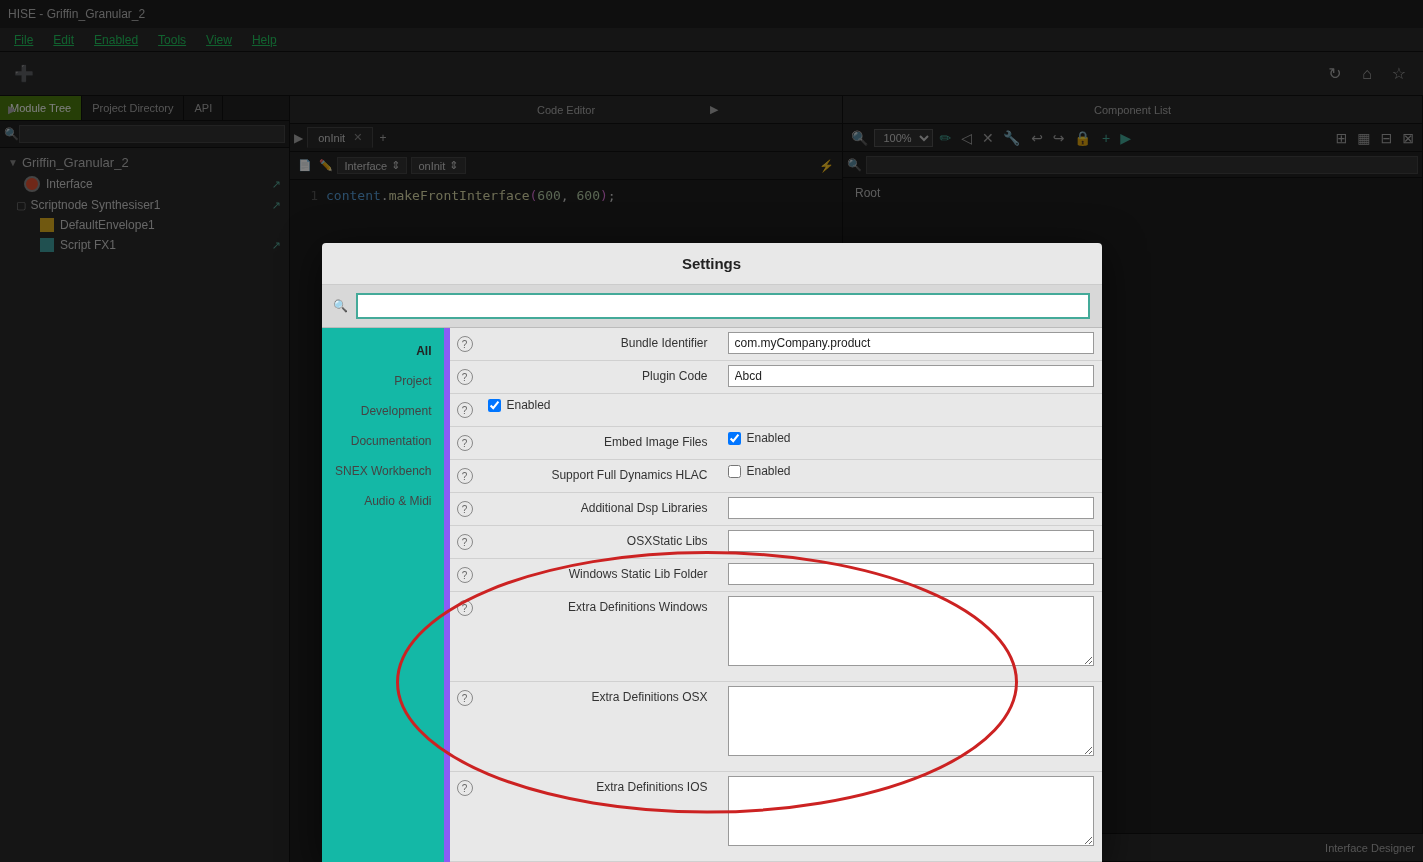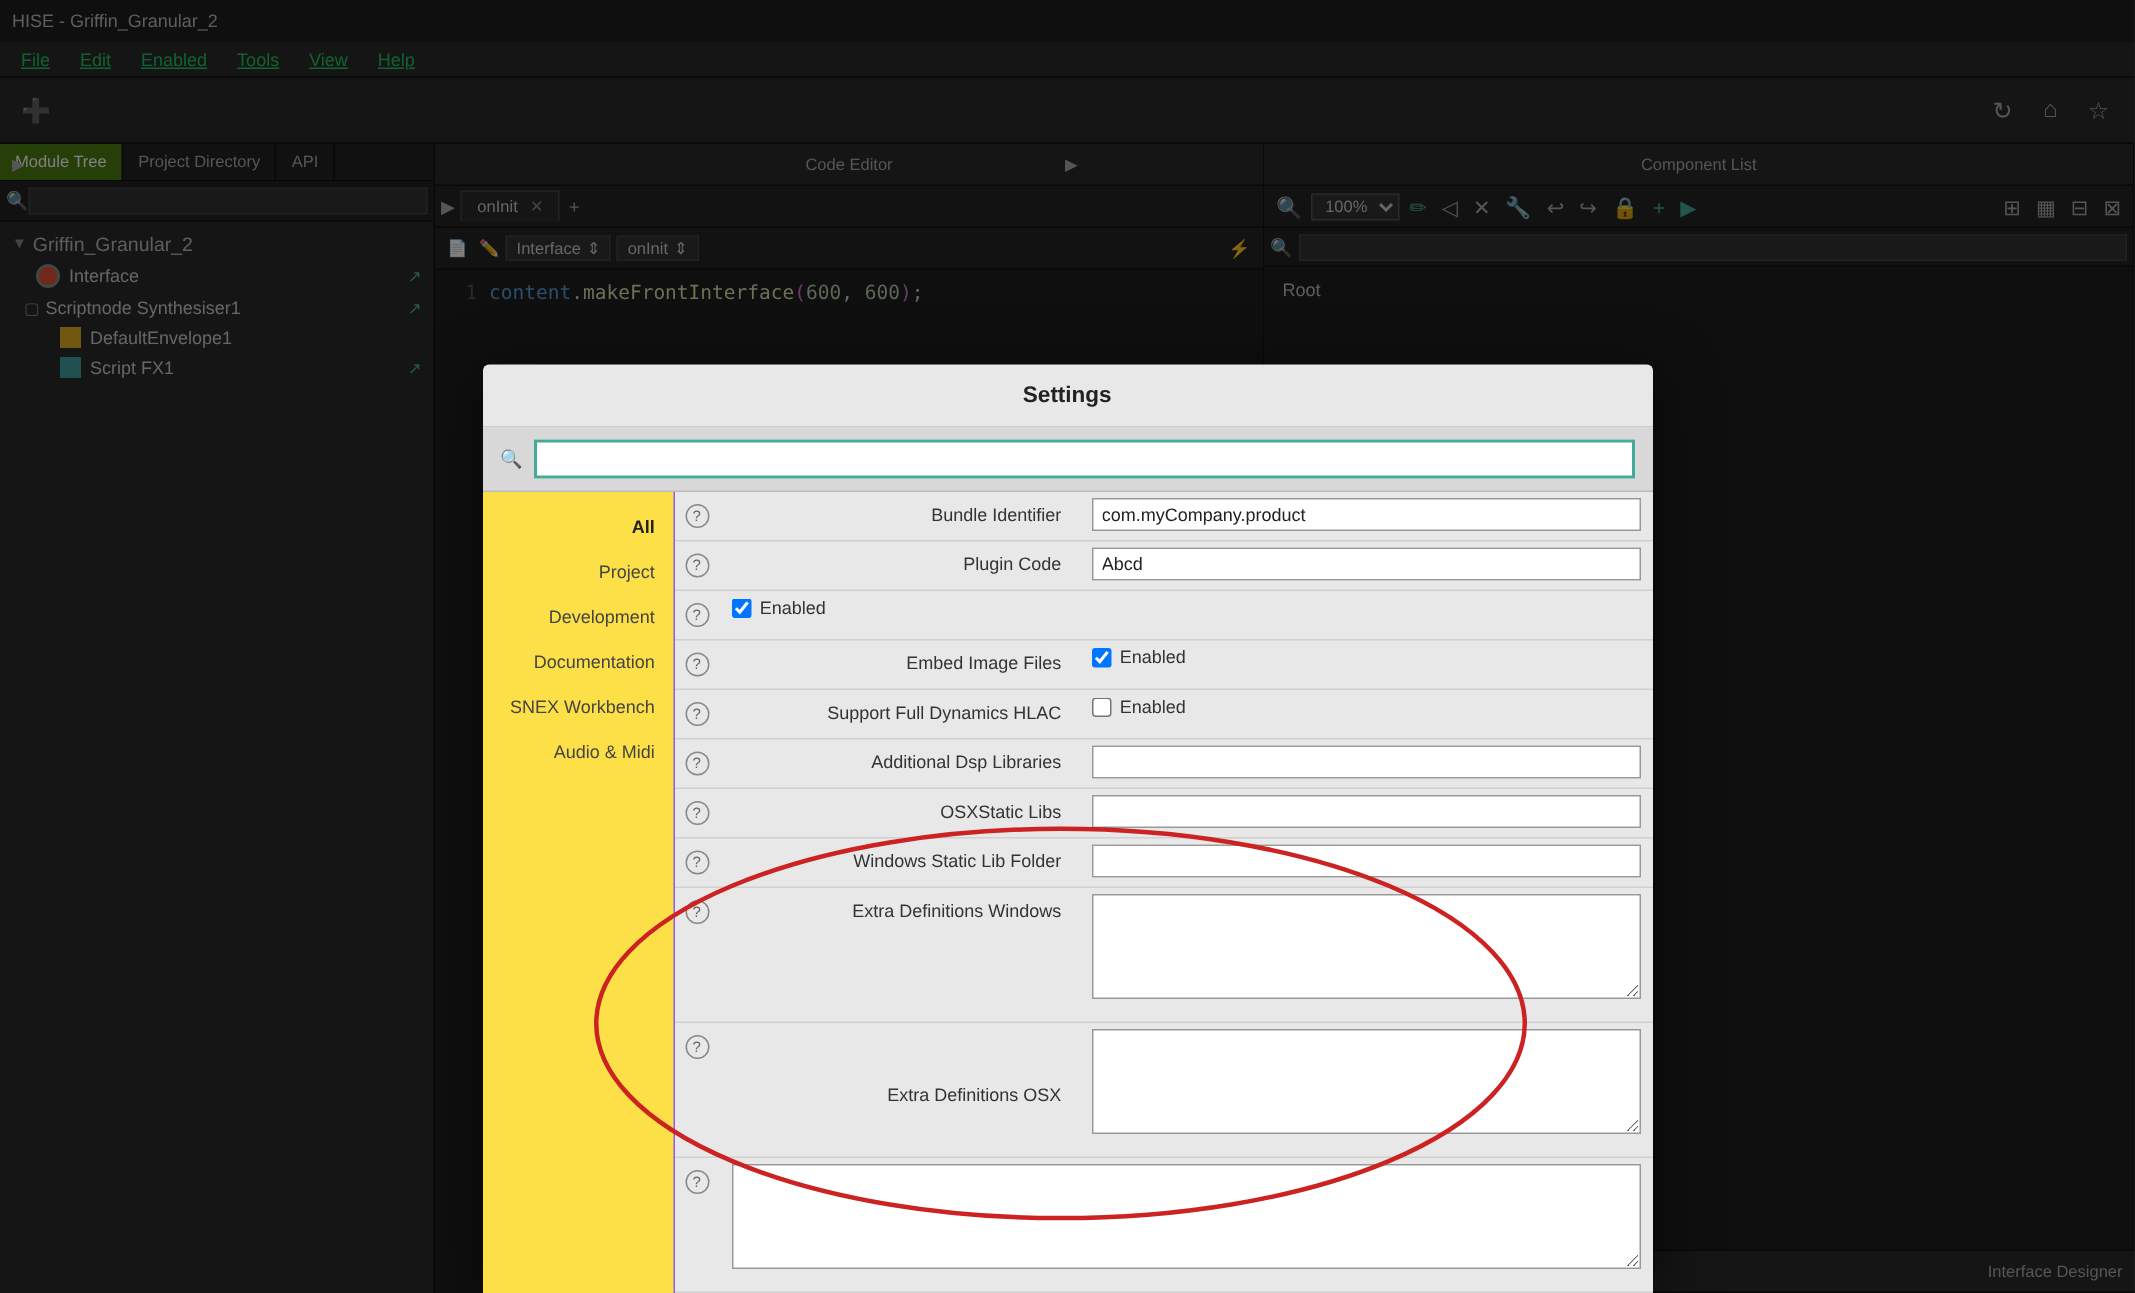--- a/index.html
+++ b/index.html
@@ -318,22 +318,22 @@
       font-size: 12px;
       color: #333;
       outline: none;
     }
     #settings-body {
       display: flex;
       flex: 1;
     }
     #settings-nav {
       width: 128px;
-      background: #fde047;
-      border-right: 1px solid #8b5cf6;
+      background: #14b8a6;
+      border-right: 6px solid #8b5cf6;
       display: flex;
       flex-direction: column;
       padding: 8px 0;
     }
     .settings-nav-item {
       padding: 8px 12px;
       font-size: 12px;
       color: #444;
       cursor: pointer;
       text-align: right;
@@ -702,30 +702,31 @@
           <div class="settings-row-label" style="padding-top:8px;">Extra Definitions Windows</div>
           <div class="settings-row-value" style="align-items:flex-start;">
             <textarea class="settings-textarea" style=""></textarea>
           </div>
         </div>
 
         <div class="settings-row" style="min-height:90px; align-items:flex-start;">
           <div class="settings-row-help" style="padding-top:8px;">
               <span class="help-circle">?</span>
             </div>
-          <div class="settings-row-label" style="padding-top:8px;margin-top:33px;">Extra Definitions OSX</div>
+          <div class="settings-row-label" style="padding-top:8px;">Extra Definitions OSX</div>
           <div class="settings-row-value" style="align-items:flex-start;">
             <textarea class="settings-textarea" style=""></textarea>
           </div>
         </div>
 
         <div class="settings-row" style="min-height:90px; align-items:flex-start;">
           <div class="settings-row-help" style="padding-top:8px;">
               <span class="help-circle">?</span>
             </div>
+          <div class="settings-row-label" style="padding-top:8px;">Extra Definitions IOS</div>
           <div class="settings-row-value" style="align-items:flex-start;">
             <textarea class="settings-textarea" style=""></textarea>
           </div>
         </div>
 
       </div>
     </div>
 
 
     <svg style="position:absolute; top:0; left:0; width:100%; height:100%; pointer-events:none; z-index:300;" viewBox="0 0 780 620">

